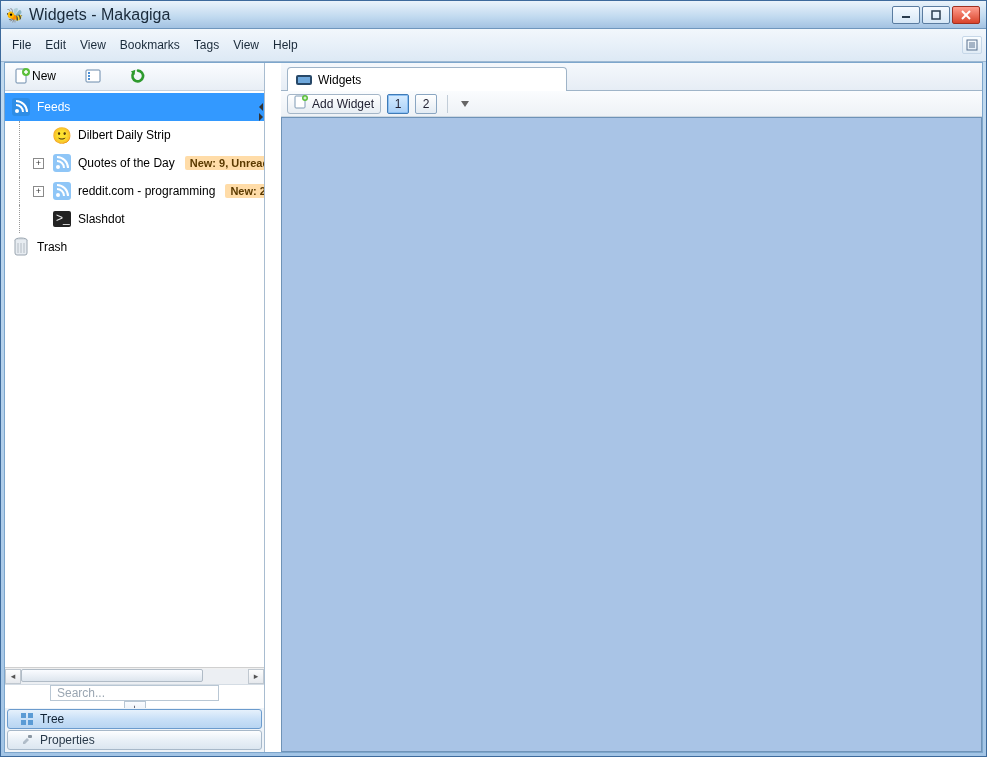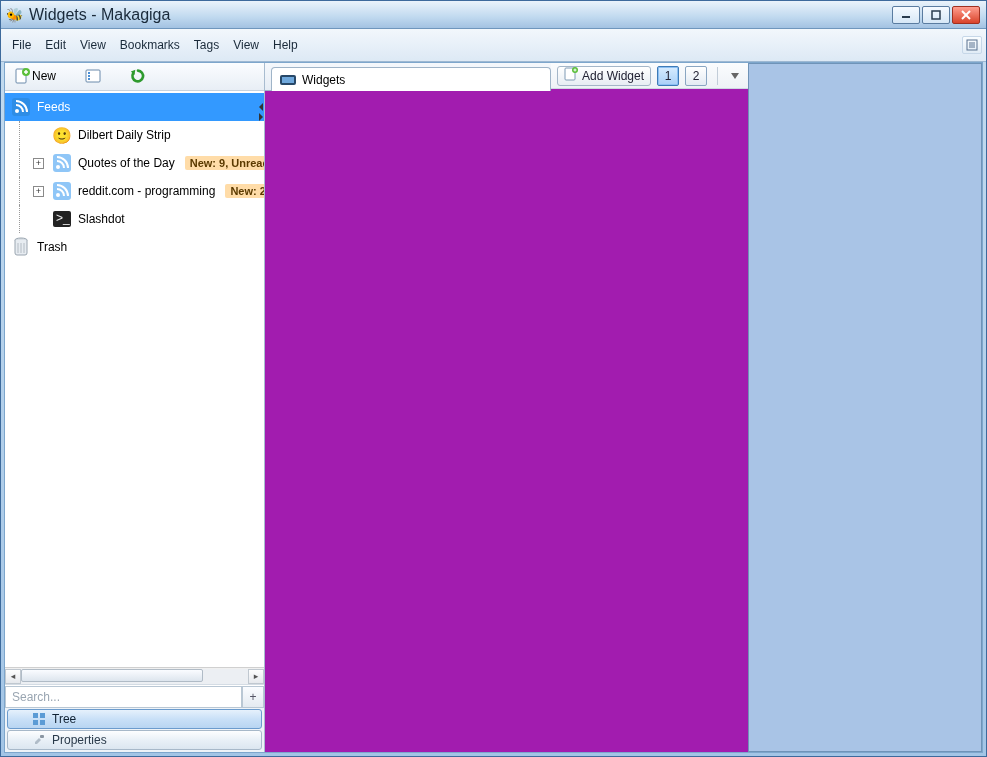--- a/index.html
+++ b/index.html
@@ -37,37 +37,37 @@
 .child-row .expander { width: 11px; height: 11px; border: 1px solid #8a8a8a; background: #fff; display: flex; align-items: center; justify-content: center; font-size: 9px; line-height: 9px; color: #333; margin-right: 2px; flex-shrink:0;}
 .child-row .spacer-exp { width: 13px; flex-shrink:0;}
 .dotted-lead { width: 8px; border-left: 1px dotted #999; height: 28px; align-self: stretch; flex-shrink: 0; }
 .badge { background: #ffdca8; color: #5b3a00; font-weight: bold; padding: 1px 5px; border-radius: 2px; font-size: 11px; margin-left: 4px; white-space: nowrap; }
 
 .side-scroll { height: 17px; background: #f0f0f0; border-top: 1px solid #d0d0d0; display:flex; align-items:center;}
 .side-scroll .arrow { width:16px; height:15px; border:1px solid #c0c8d0; background:linear-gradient(#fdfdfd,#e6e9ed); display:flex; align-items:center; justify-content:center; font-size:9px; color:#555;}
 .side-scroll .track { flex:1; height:15px; background:#eceff3; position:relative;}
 .side-scroll .thumb { position:absolute; left:0; top:0; width:80%; height:13px; border:1px solid #b0bbc6; background:linear-gradient(#fafcff,#dde5ee); border-radius:2px;}
 
-.search-row { height: 24px; display: flex; align-items: center; border-top: 1px solid #d4dce4; }
+.search-row { height: 24px; display: flex; align-items: center; border-top: 1px solid #d4dce4; flex-direction: column; }
 .search-row input { flex:1; height: 22px; border: 1px solid #b9c7d4; padding: 0 6px; color:#333; outline:none;}
 .search-row input::placeholder { color: #9aa6b2; }
 .search-row .add-btn { width: 22px; height: 22px; border: 1px solid #b9c7d4; background: linear-gradient(#fafcff,#e4eaf1); display:flex; align-items:center; justify-content:center; font-size:16px; color:#556; cursor:pointer;}
 
 .side-tabs { display:flex; flex-direction:column; gap:1px; padding:1px 2px 2px 2px; background:#eef3f8;}
-.side-tab { height: 20px; border:1px solid #a7b8c9; border-radius:3px; background: linear-gradient(to bottom,#fdfeff 0%, #e9f0f7 50%, #dce6f0 100%); display:flex; align-items:center; padding:0 24px; gap:6px; cursor:pointer; color:#2a3a4a;}
+.side-tab { height: 20px; border:1px solid #a7b8c9; border-radius:3px; background: linear-gradient(to bottom,#fdfeff 0%, #e9f0f7 50%, #dce6f0 100%); display:flex; align-items:center; padding:0 12px; gap:6px; cursor:pointer; color:#2a3a4a;}
 .side-tab.active { background: linear-gradient(to bottom,#e6f1fc 0%, #c9e0f7 50%, #b8d5f2 100%); border-color:#6b9bcd; color:#123;}
 .side-tab .tab-icon { width:14px; height:14px; display:flex; align-items:center; justify-content:center;}
 .side-tab .bold { font-weight:bold; }
 
 .sidebar-handle { position:absolute; right:-1px; top: 34px; width:6px; height:30px; display:flex; flex-direction:column; justify-content:center; gap:2px; cursor:ew-resize; z-index:5;}
 .sidebar-handle span { display:block; width:0; height:0; border-top:4px solid transparent; border-bottom:4px solid transparent;}
 .sidebar-handle .l { border-right:4px solid #333;}
 .sidebar-handle .r { border-left:4px solid #333;}
 
-.main { flex: 1; display: flex; background: #a21caf; }
+.main { flex: 1; display: flex; flex-direction: column; background: #a21caf; margin-left: 16px; }
 .tab-strip { height: 28px; display:flex; align-items:flex-end; background: linear-gradient(#f5f8fc,#e6edf5); border-bottom:1px solid #9fb4c8; padding-left:6px;}
 .tab { height: 24px; border:1px solid #9fb4c8; border-bottom:none; background:#fff; border-radius:4px 4px 0 0; display:flex; align-items:center; padding:0 14px 0 8px; gap:6px; position:relative; top:1px; min-width:280px;}
 .tab .tab-icon { width:16px; height:16px; display:flex; align-items:center; justify-content:center; }
 
 .main-toolbar { height: 26px; background: linear-gradient(#fafcfe,#eef2f6); border-bottom:1px solid #cdd8e2; display:flex; align-items:center; padding:0 6px; gap:6px;}
 .pill-btn { height:20px; border:1px solid #a4b6c8; background:linear-gradient(#ffffff,#e7edf3); border-radius:3px; padding:0 6px; display:flex; align-items:center; gap:4px; cursor:pointer; color:#223;}
 .num-btn { width:22px; height:20px; border:1px solid #8aa6c2; background:linear-gradient(#ffffff,#e3ebf3); border-radius:2px; display:flex; align-items:center; justify-content:center; cursor:pointer; color:#223;}
 .num-btn.active { background: linear-gradient(#d7ecff,#a9d0f7); border-color:#3f7bb7; box-shadow: inset 0 0 0 1px #8cc0f3;}
 .vsep { width:1px; height:18px; background:#c2cdd8; margin:0 4px;}
 .tip-text { color: #444; }

